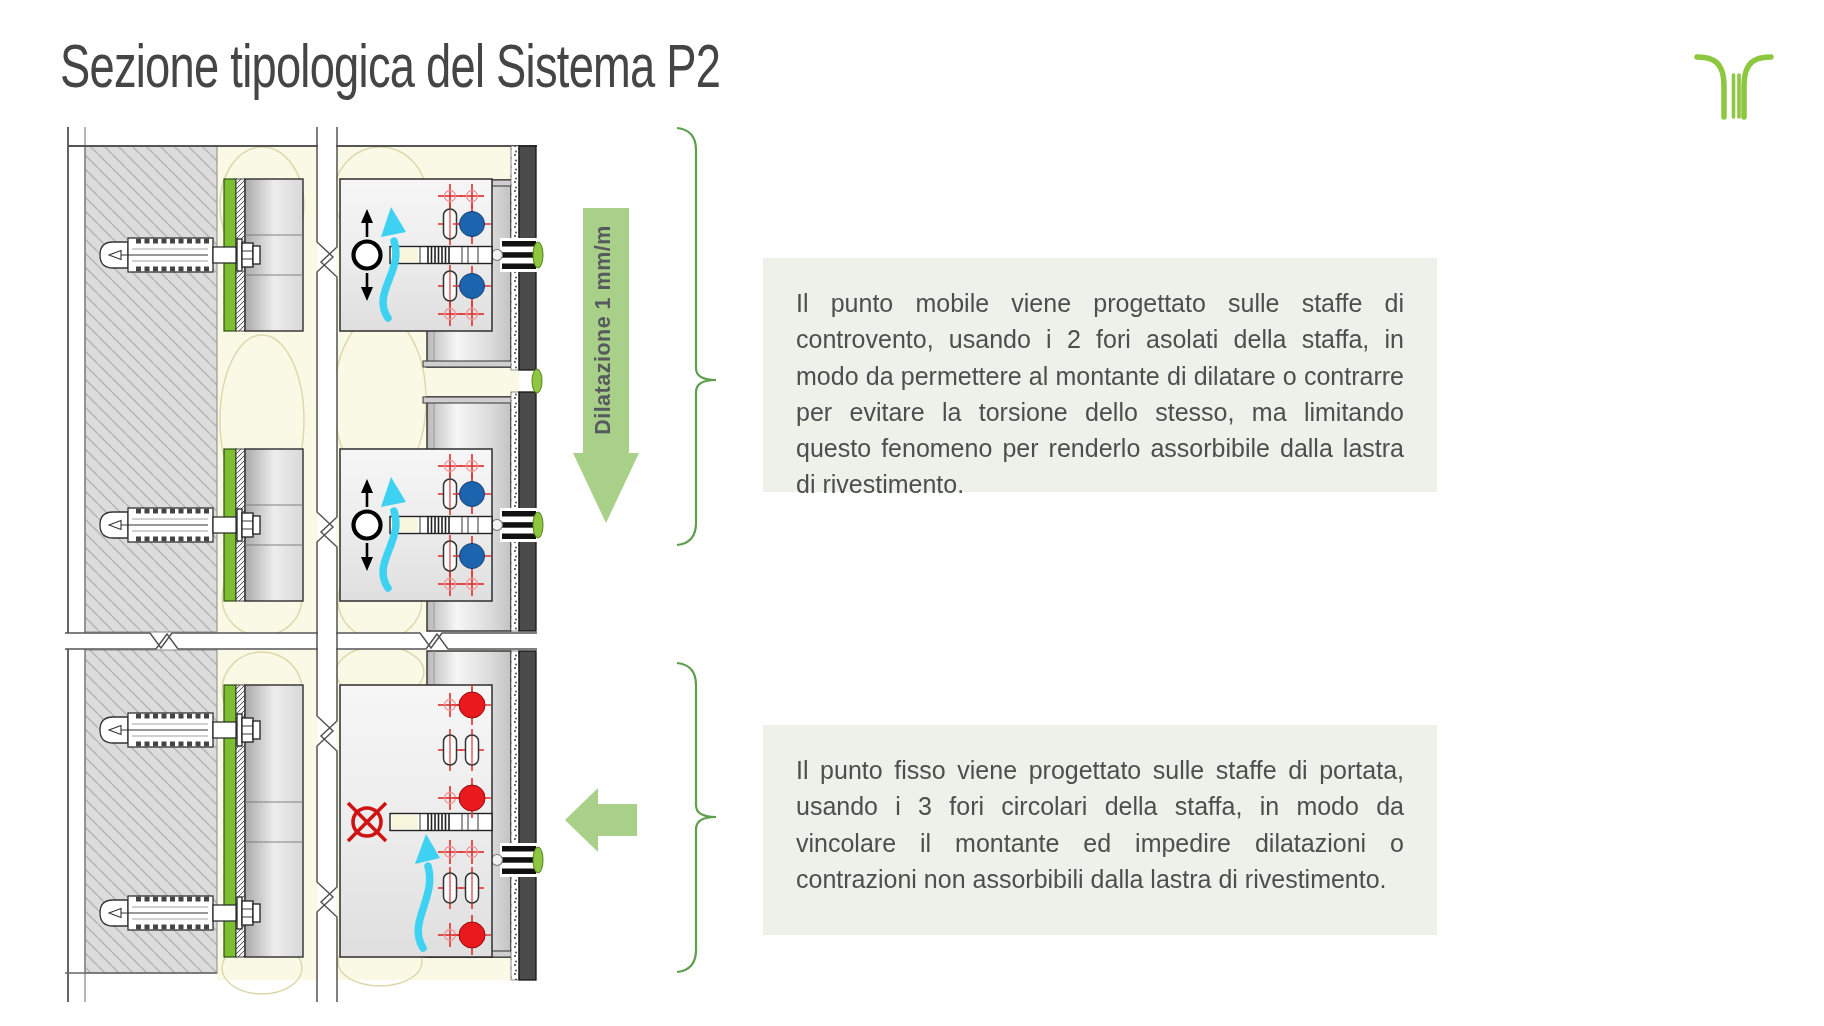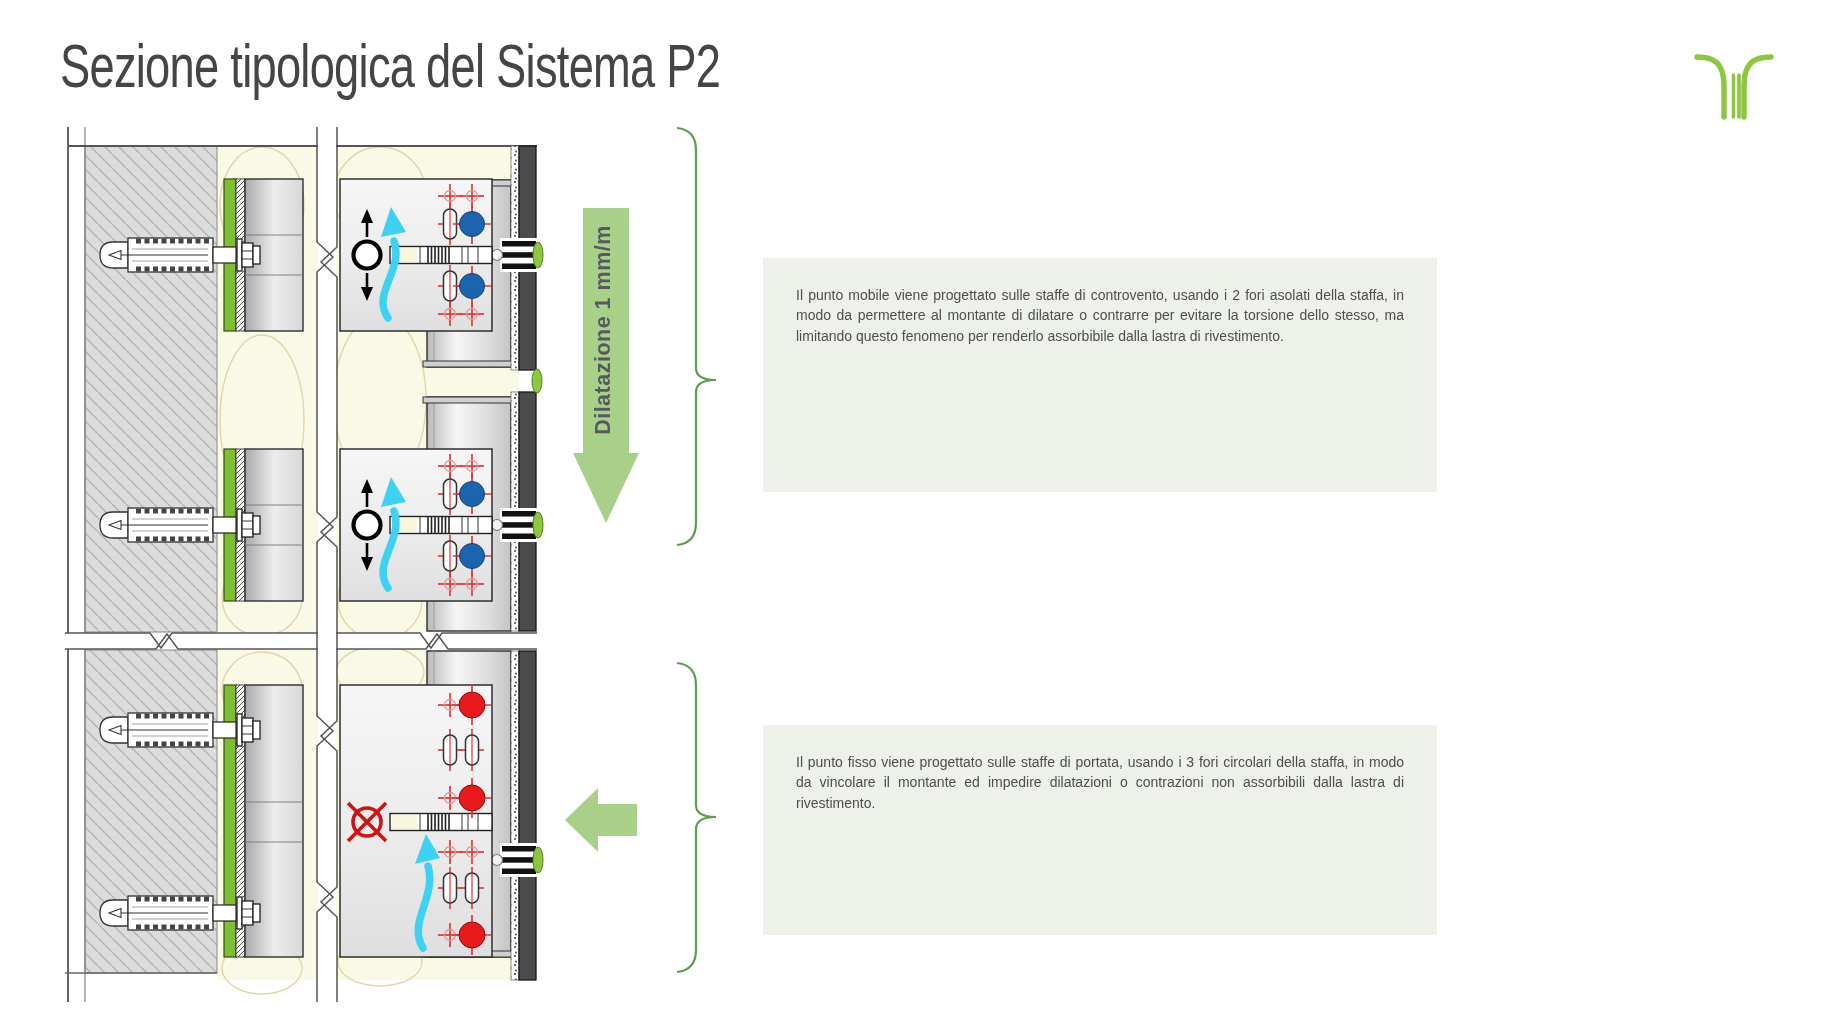--- a/index.html
+++ b/index.html
@@ -4,21 +4,21 @@
 <style>
   html,body{margin:0;padding:0;background:#ffffff;width:1824px;height:1026px;overflow:hidden;
     font-family:"Liberation Sans",sans-serif;}
   .stage{position:relative;width:1824px;height:1026px;background:#fff;}
   .slide-title{position:absolute;left:60px;top:30px;margin:0;font-size:62px;font-weight:400;
     color:#454545;letter-spacing:-1px;transform:scaleX(.73);transform-origin:left top;white-space:nowrap;}
   .logo{position:absolute;left:1688px;top:48px;}
   .drawing-svg{position:absolute;left:0;top:0;}
   .callout{position:absolute;left:763px;width:674px;background:#edf1e9;box-sizing:border-box;
     padding:27px 33px;}
-  .callout p{margin:0;font-size:14px;line-height:1.45;color:#4e4e4e;text-align:justify;}
+  .callout p{margin:0;font-size:25px;line-height:1.45;color:#4e4e4e;text-align:justify;}
   .callout-mobile{top:258px;height:234px;}
   .callout-fixed{top:705px;height:210px;margin-top:20px;}
 </style>
 </head>
 <body>
 
 <div class="stage">
 
   <h1 class="slide-title">Sezione tipologica del Sistema P2</h1>
 

